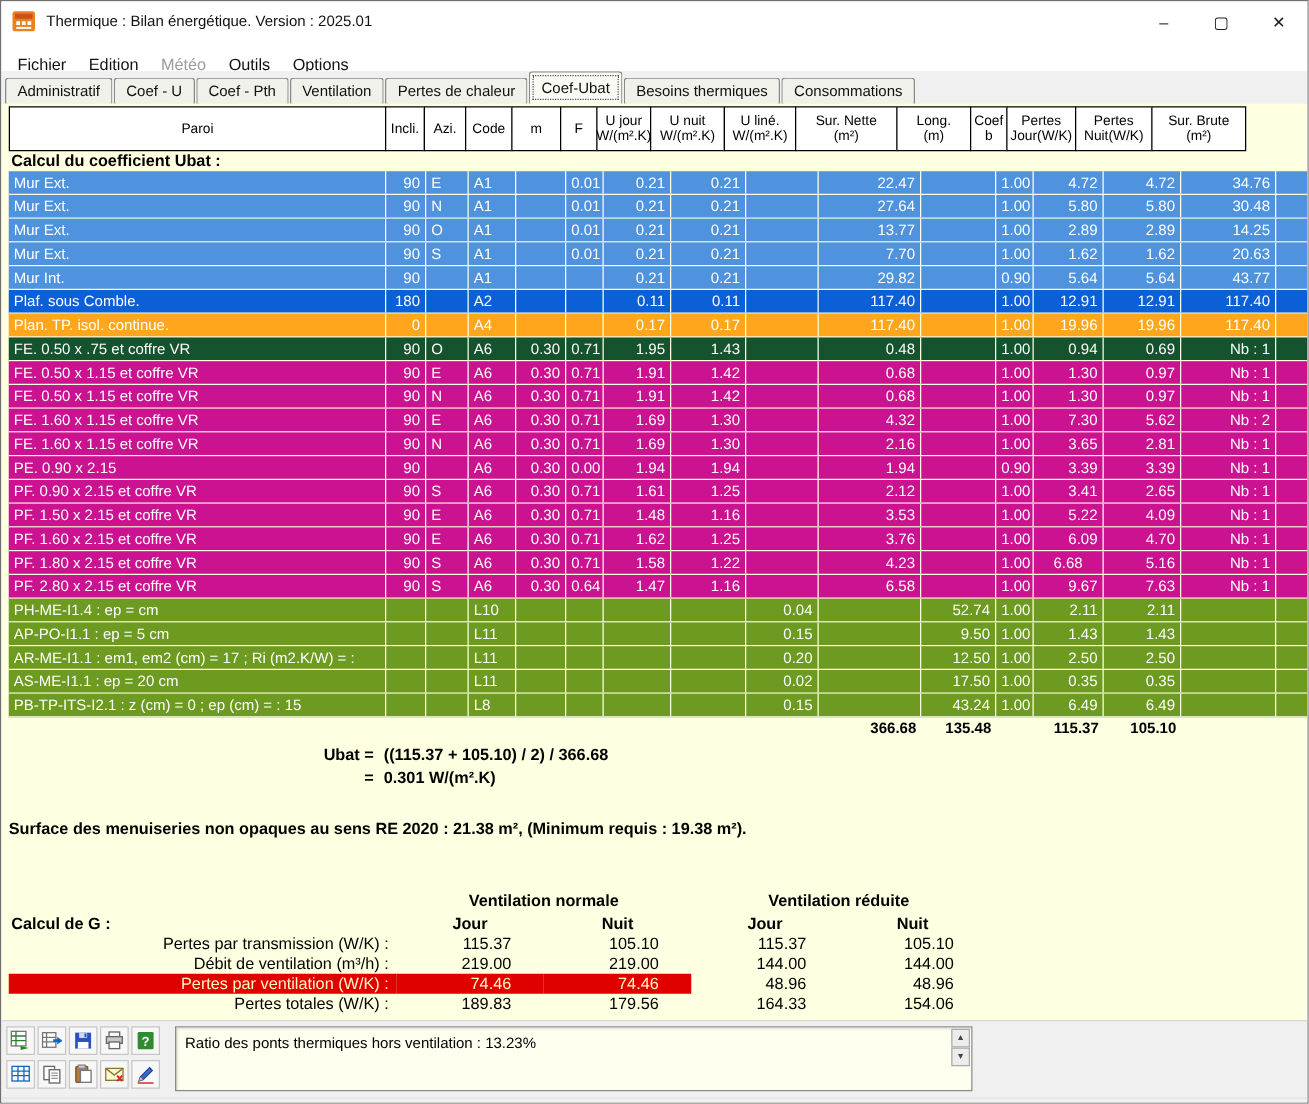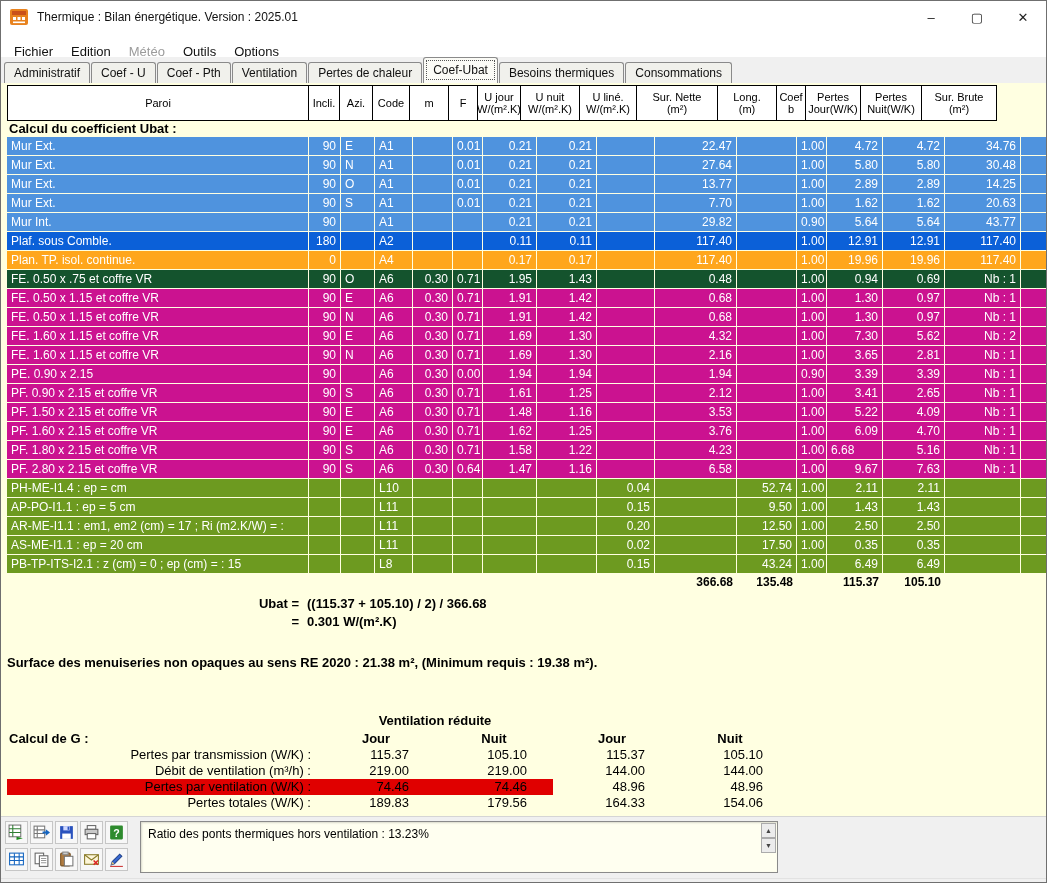--- a/index.html
+++ b/index.html
@@ -63,21 +63,21 @@
   .g-table{margin-top:40px;color:#000;}
   .g-row{display:flex;font-size:13px;height:16px;line-height:16px;}
   .g-row.grp{height:18px;line-height:18px;}
   .g-row.sub{height:17px;line-height:17px;}
   .g-spacer{width:310px;box-sizing:border-box;}
   .g-group{width:236px;text-align:center;font-weight:bold;box-sizing:border-box;}
   .g-title{width:310px;font-weight:bold;padding-left:2px;box-sizing:border-box;}
   .g-sub{width:118px;text-align:center;font-weight:bold;box-sizing:border-box;}
   .g-label{width:310px;text-align:right;padding-right:6px;box-sizing:border-box;white-space:nowrap;}
   .g-val{width:118px;text-align:right;padding-right:26px;box-sizing:border-box;}
-  .hl{color:#000000;}
+  .hl{color:#fef9c3;}
 
   
   .bottombar{height:62px;background:#f0f0f0;border-top:1px solid #d5d5d5;
              box-sizing:border-box;display:flex;align-items:flex-start;
              padding:4px 4px 0 4px;flex:0 0 auto;}
   .icon-grid{display:grid;grid-template-columns:repeat(5,25px);grid-auto-rows:27px;gap:0px;}
   .tool-btn{width:23px;height:23px;box-sizing:border-box;border:1px solid #c6c6c6;
             background:#f7f7f7;display:flex;align-items:center;justify-content:center;}
   .tool-btn svg{width:17px;height:17px;display:block;}
   .ratio-box{margin-left:10px;width:638px;height:52px;background:#fffff0;
@@ -445,21 +445,21 @@
             <div class="cell" style="width: 34px; text-align: left;">S</div>
             <div class="cell" style="width: 38px; text-align: left;">A6</div>
             <div class="cell" style="width: 40px; text-align: right;">0.30</div>
             <div class="cell" style="width: 30px; text-align: right;">0.71</div>
             <div class="cell" style="width: 54px; text-align: right;">1.58</div>
             <div class="cell" style="width: 60px; text-align: right;">1.22</div>
             <div class="cell" style="width: 58px; text-align: right;"></div>
             <div class="cell" style="width: 82px; text-align: right;">4.23</div>
             <div class="cell" style="width: 60px; text-align: right;"></div>
             <div class="cell" style="width: 30px; text-align: right;">1.00</div>
-            <div class="cell" style="width: 56px; text-align: left;">6.68</div>
+            <div class="cell" style="width: 56px; text-align: center;">6.68</div>
             <div class="cell" style="width: 62px; text-align: right;">5.16</div>
             <div class="cell" style="width: 76px; text-align: right;">Nb : 1</div>
           </div>
           <div class="data-row" style="background: rgb(203, 18, 144);">
             <div class="cell" style="width: 302px; text-align: left;">PF. 2.80 x 2.15 et coffre VR</div>
             <div class="cell" style="width: 32px; text-align: right;">90</div>
             <div class="cell" style="width: 34px; text-align: left;">S</div>
             <div class="cell" style="width: 38px; text-align: left;">A6</div>
             <div class="cell" style="width: 40px; text-align: right;">0.30</div>
             <div class="cell" style="width: 30px; text-align: right;">0.64</div>
@@ -583,20 +583,21 @@
     </div>
     <div class="ubat-line">
       <span class="ubat-label">=</span><span class="ubat-result">0.301 W/(m².K)</span>
     </div>
 
     <div class="note">Surface des menuiseries non opaques au sens RE 2020 : 21.38 m², (Minimum requis : 19.38 m²).</div>
 
     <div class="g-table">
         <div class="g-row grp">
           <div class="g-spacer"></div>
+          <div class="g-group">Ventilation normale</div>
           <div class="g-group">Ventilation réduite</div>
         </div>
         <div class="g-row sub">
           <div class="g-title">Calcul de G :</div>
           <div class="g-sub">Jour</div>
           <div class="g-sub">Nuit</div>
           <div class="g-sub">Jour</div>
           <div class="g-sub">Nuit</div>
         </div>
         <div class="g-row">

